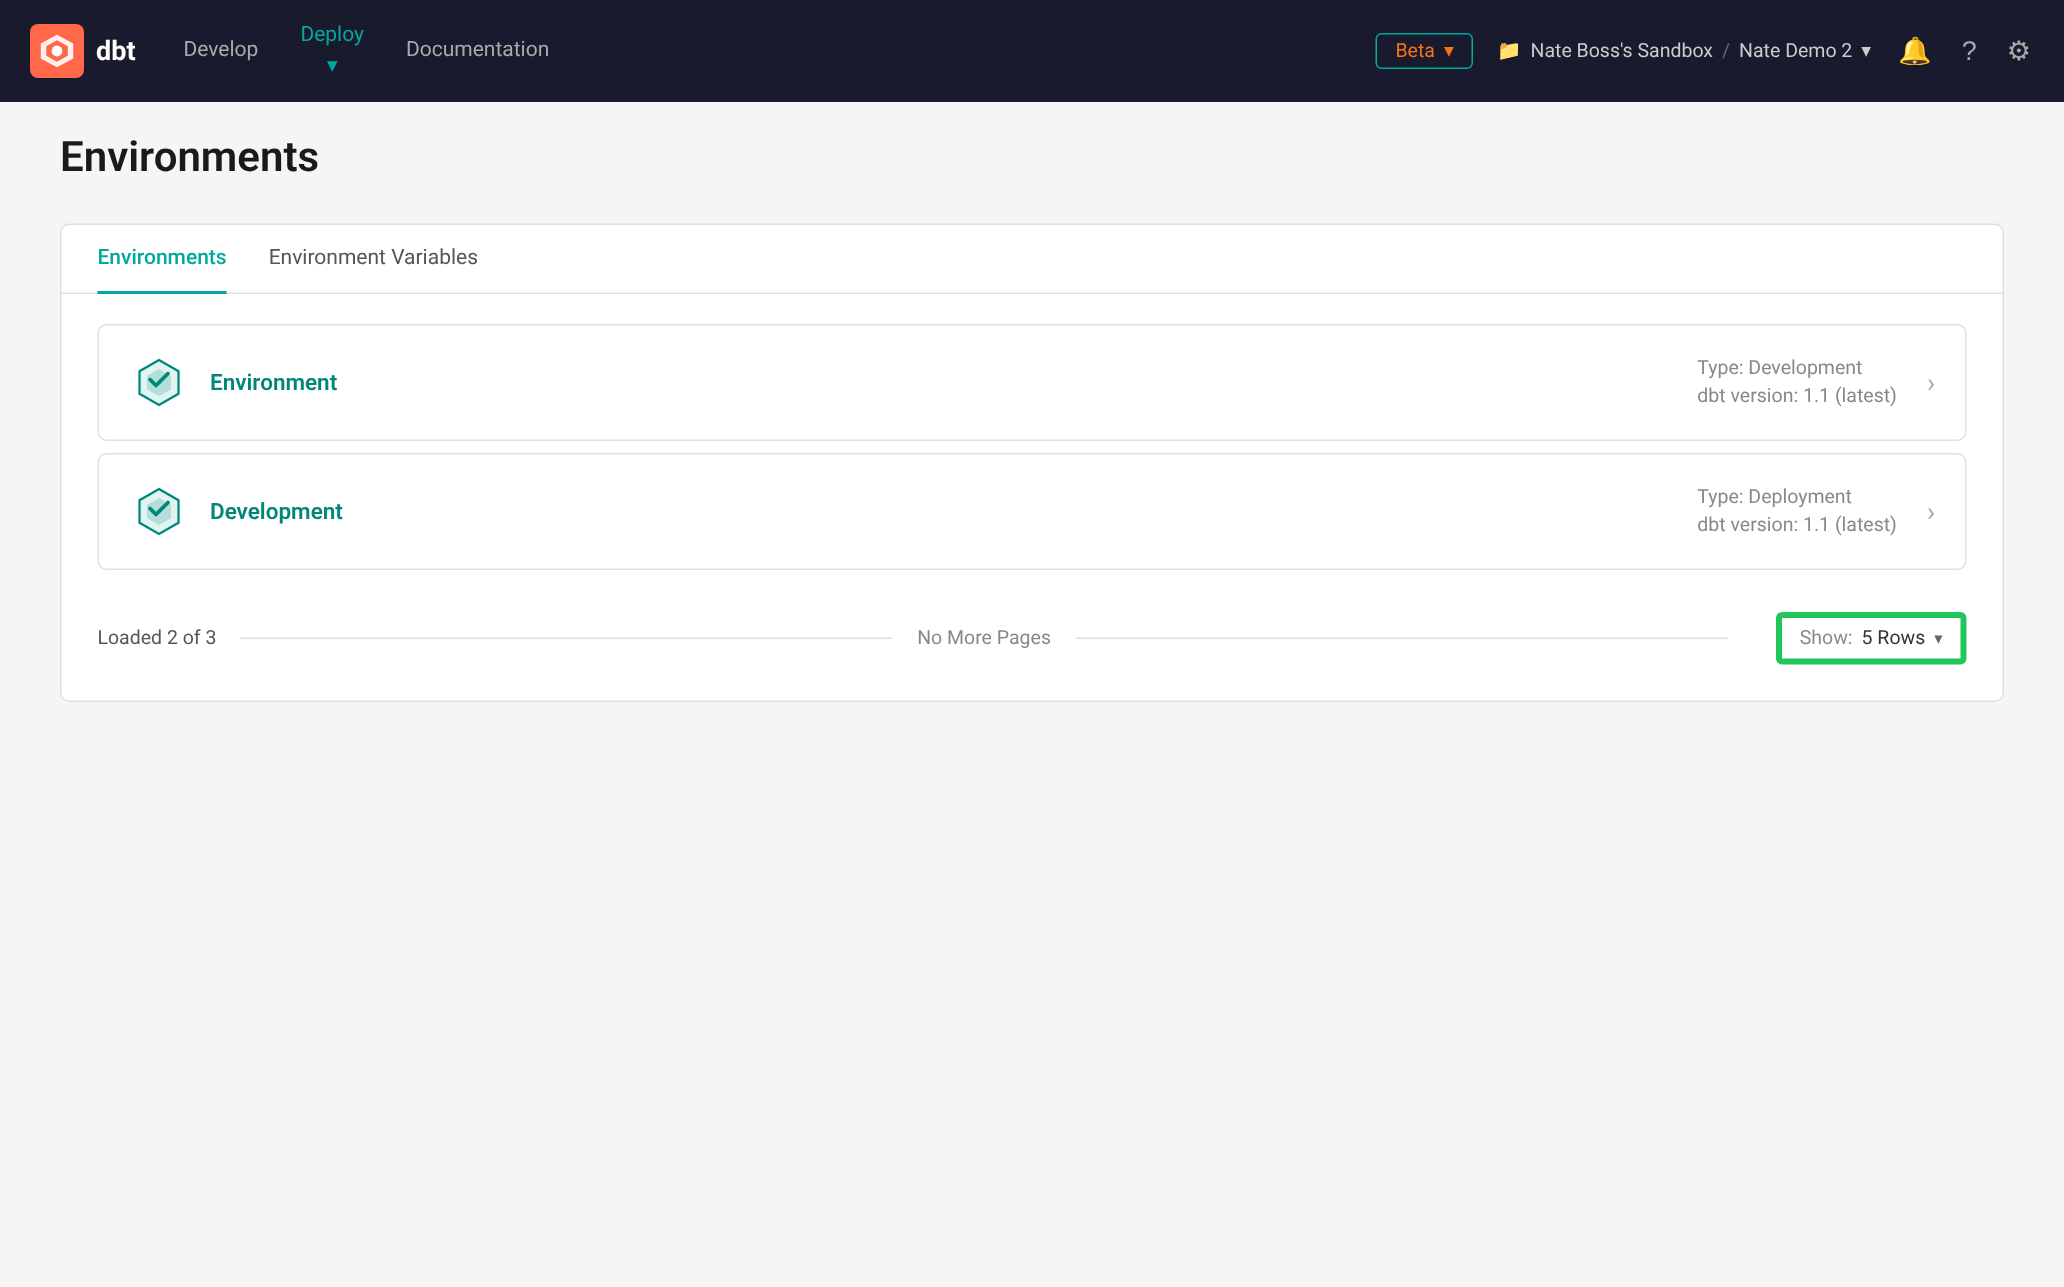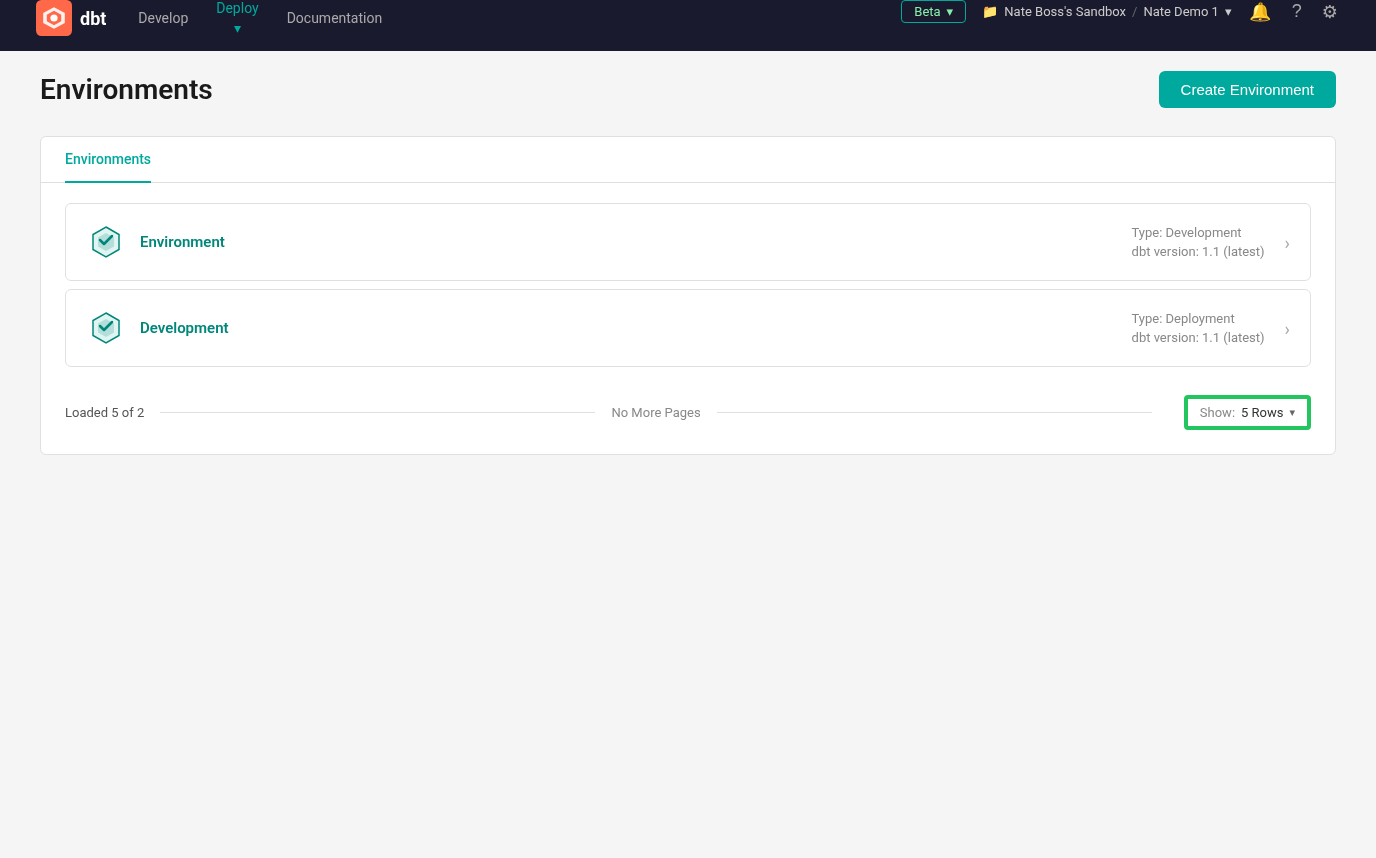--- a/index.html
+++ b/index.html
@@ -1,24 +1,24 @@
 <!DOCTYPE html>
 <html><head>
   <meta charset="utf-8">
   <style>
     * { box-sizing: border-box; margin: 0; padding: 0; }
     body { font-family: -apple-system, BlinkMacSystemFont, 'Segoe UI', Roboto, sans-serif; background: #f5f5f5; }
 
     
     .navbar {
       background: #1a1a2e;
-      height: 51px;
-      display: flex;
-      align-items: flex-start;
-      padding: 0 36px;
+      height: 68px;
+      display: flex;
+      align-items: center;
+      padding: 0 20px;
       gap: 32px;
     }
     .navbar-logo {
       display: flex;
       align-items: center;
       gap: 8px;
     }
     .logo-icon {
       width: 36px;
       height: 36px;
@@ -44,21 +44,21 @@
       flex-direction: column;
     }
     .nav-right {
       display: flex;
       align-items: center;
       gap: 16px;
       margin-left: auto;
     }
     .beta-badge {
       border: 1px solid #00a99d;
-      color: #86efac;
+      color: #f97316;
       padding: 3px 12px;
       border-radius: 4px;
       font-size: 13px;
       display: flex;
       align-items: center;
       gap: 6px;
       cursor: pointer;
     }
     .workspace-info {
       display: flex;
@@ -245,39 +245,39 @@
 
   <div class="nav-right">
     <div class="beta-badge">
       <span>Beta</span>
       <span>▾</span>
     </div>
     <div class="workspace-info">
       <span>📁</span>
       <span>Nate Boss's Sandbox</span>
       <span class="workspace-separator">/</span>
-      <span>Nate Demo 1</span>
+      <span>Nate Demo 2</span>
       <span>▾</span>
     </div>
     <button class="nav-icon-btn">🔔</button>
     <button class="nav-icon-btn">?</button>
     <button class="nav-icon-btn">⚙</button>
   </div>
 </nav>
 
 <div class="main-content">
   <div class="page-header">
     <h1 class="page-title">Environments</h1>
-    <button class="create-btn">Create Environment</button>
   </div>
 
   <div class="card">
 
     <div class="tabs">
       <div class="tab active">Environments</div>
+      <div class="tab">Environment Variables</div>
     </div>
 
     <div class="env-list">
 
       <div class="env-item">
         <svg class="env-icon" viewBox="0 0 40 40" fill="none" xmlns="http://www.w3.org/2000/svg">
           <path d="M20 5L33 12.5V27.5L20 35L7 27.5V12.5L20 5Z" fill="#e0f4f2" stroke="#00877a" stroke-width="1.5"></path>
           <path d="M20 11L28 15.5V24.5L20 29L12 24.5V15.5L20 11Z" fill="#00877a" opacity="0.2"></path>
           <path d="M14 18L18 22L26 14" stroke="#00877a" stroke-width="2.5" stroke-linecap="round" stroke-linejoin="round"></path>
         </svg>
@@ -299,21 +299,21 @@
         <div class="env-meta">
           <span class="env-meta-line">Type: Deployment</span>
           <span class="env-meta-line">dbt version: 1.1 (latest)</span>
         </div>
         <span class="env-chevron">›</span>
       </div>
 
     </div>
 
     <div class="list-footer">
-      <span class="loaded-text">Loaded 5 of 2</span>
+      <span class="loaded-text">Loaded 2 of 3</span>
       <div class="footer-line"></div>
       <span class="no-more-pages">No More Pages</span>
       <div class="footer-line"></div>
       <div class="show-rows">
         <span class="show-rows-label">Show:</span>
         <span>5 Rows</span>
         <span class="chevron-down">▾</span>
       </div>
     </div>
 

